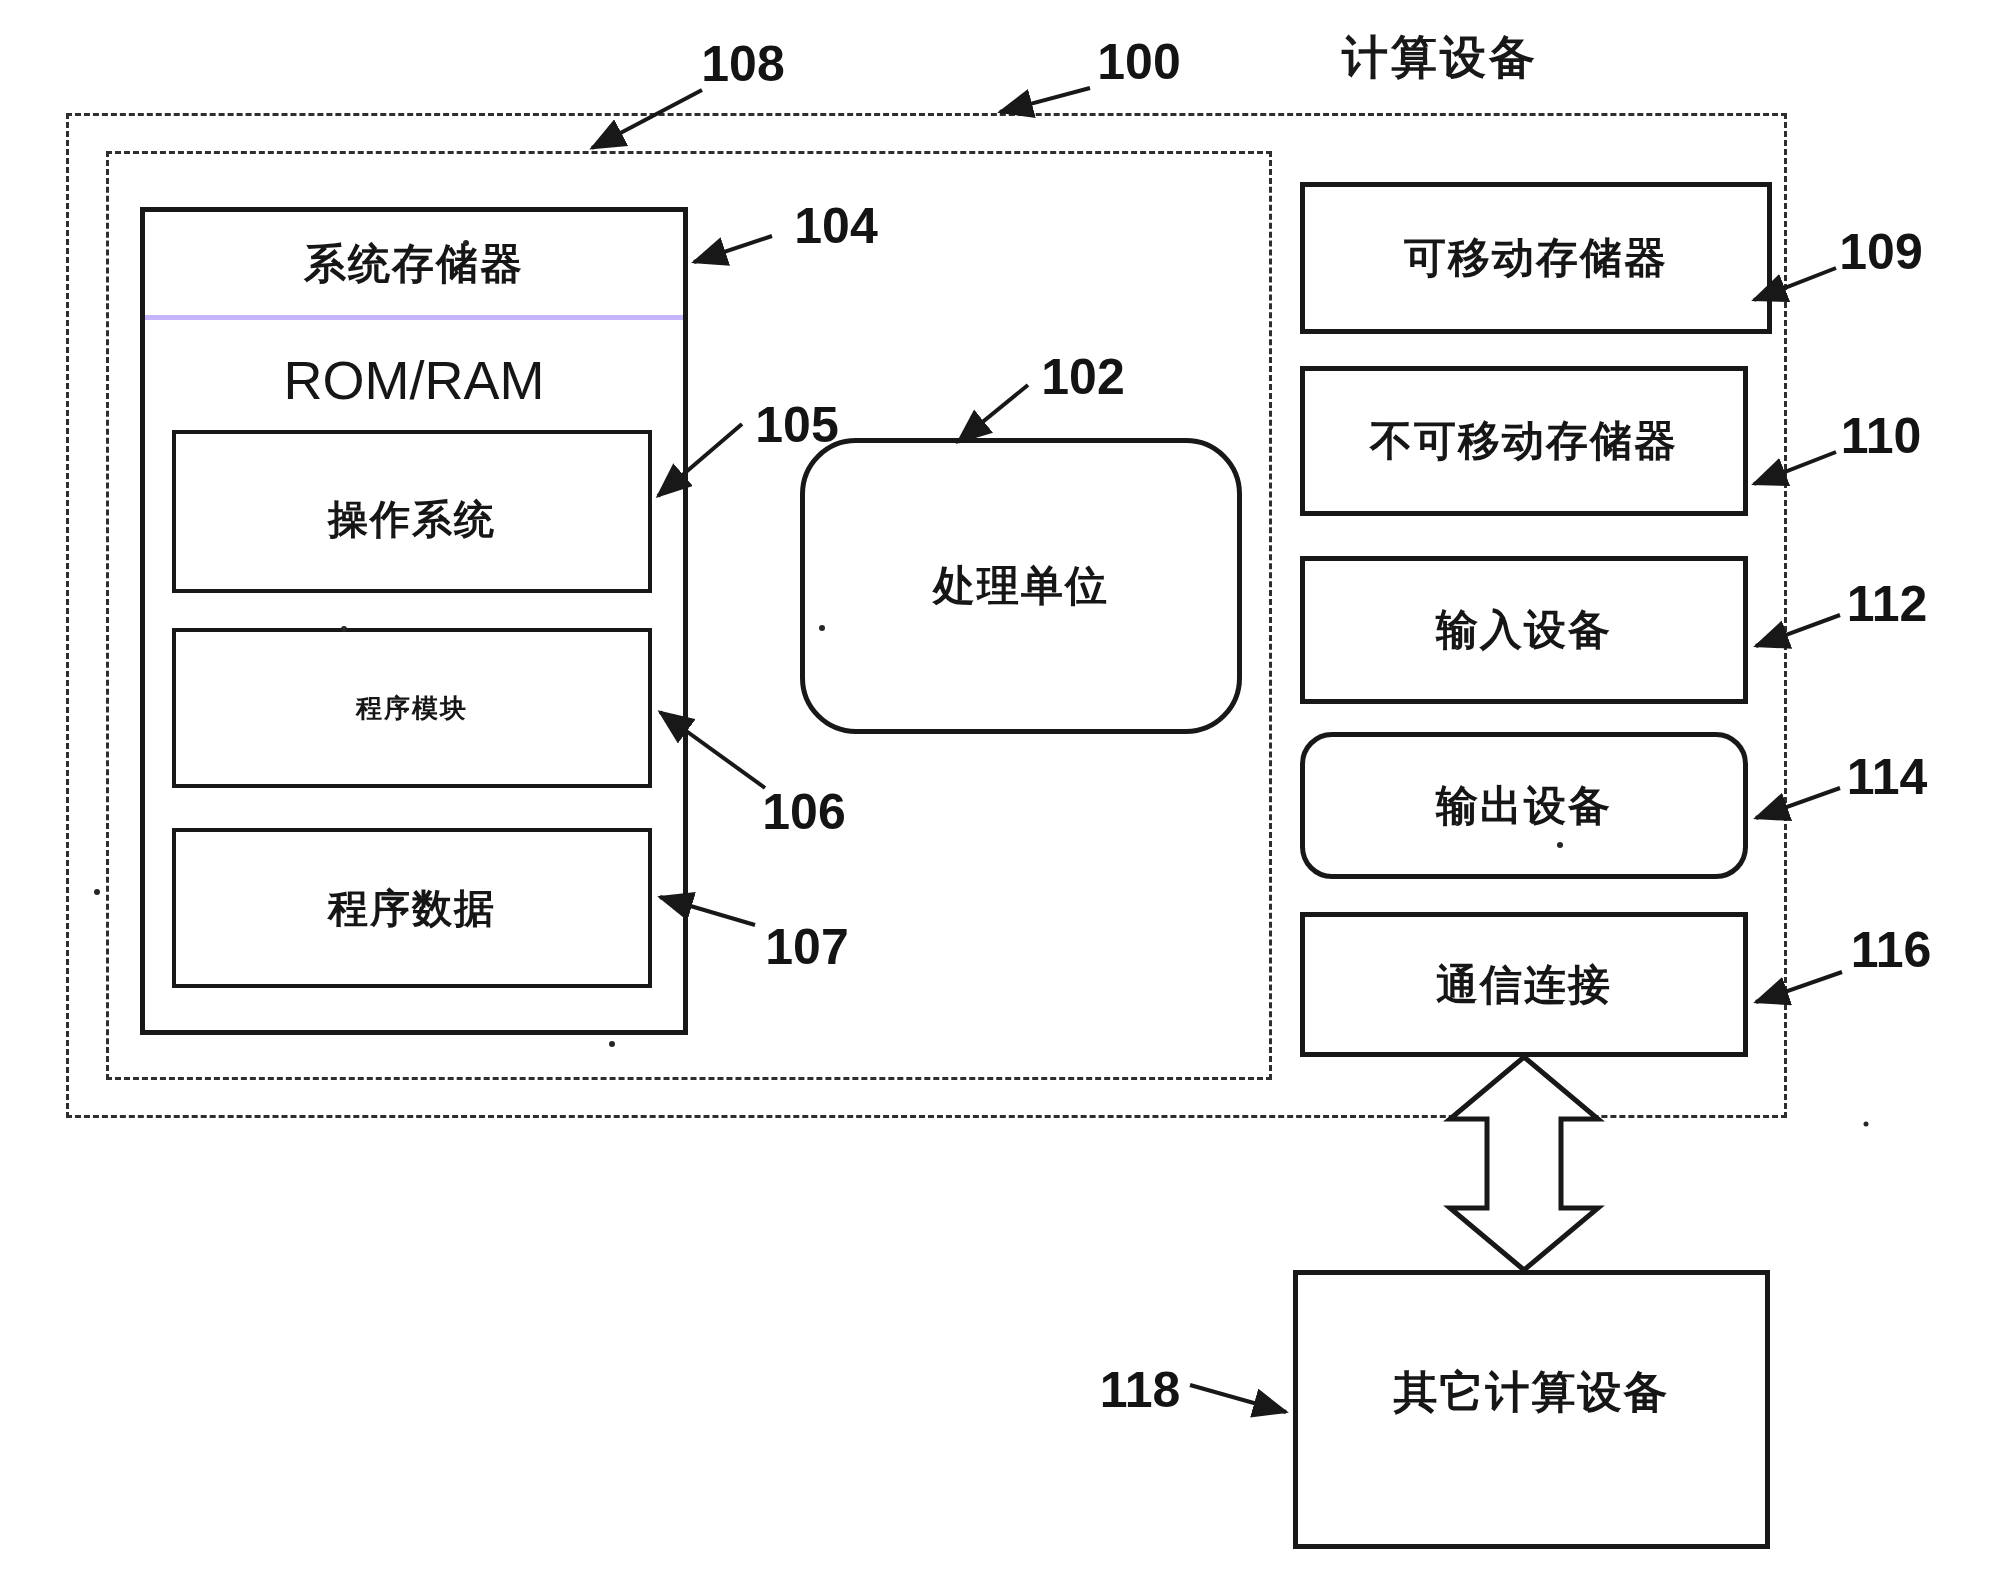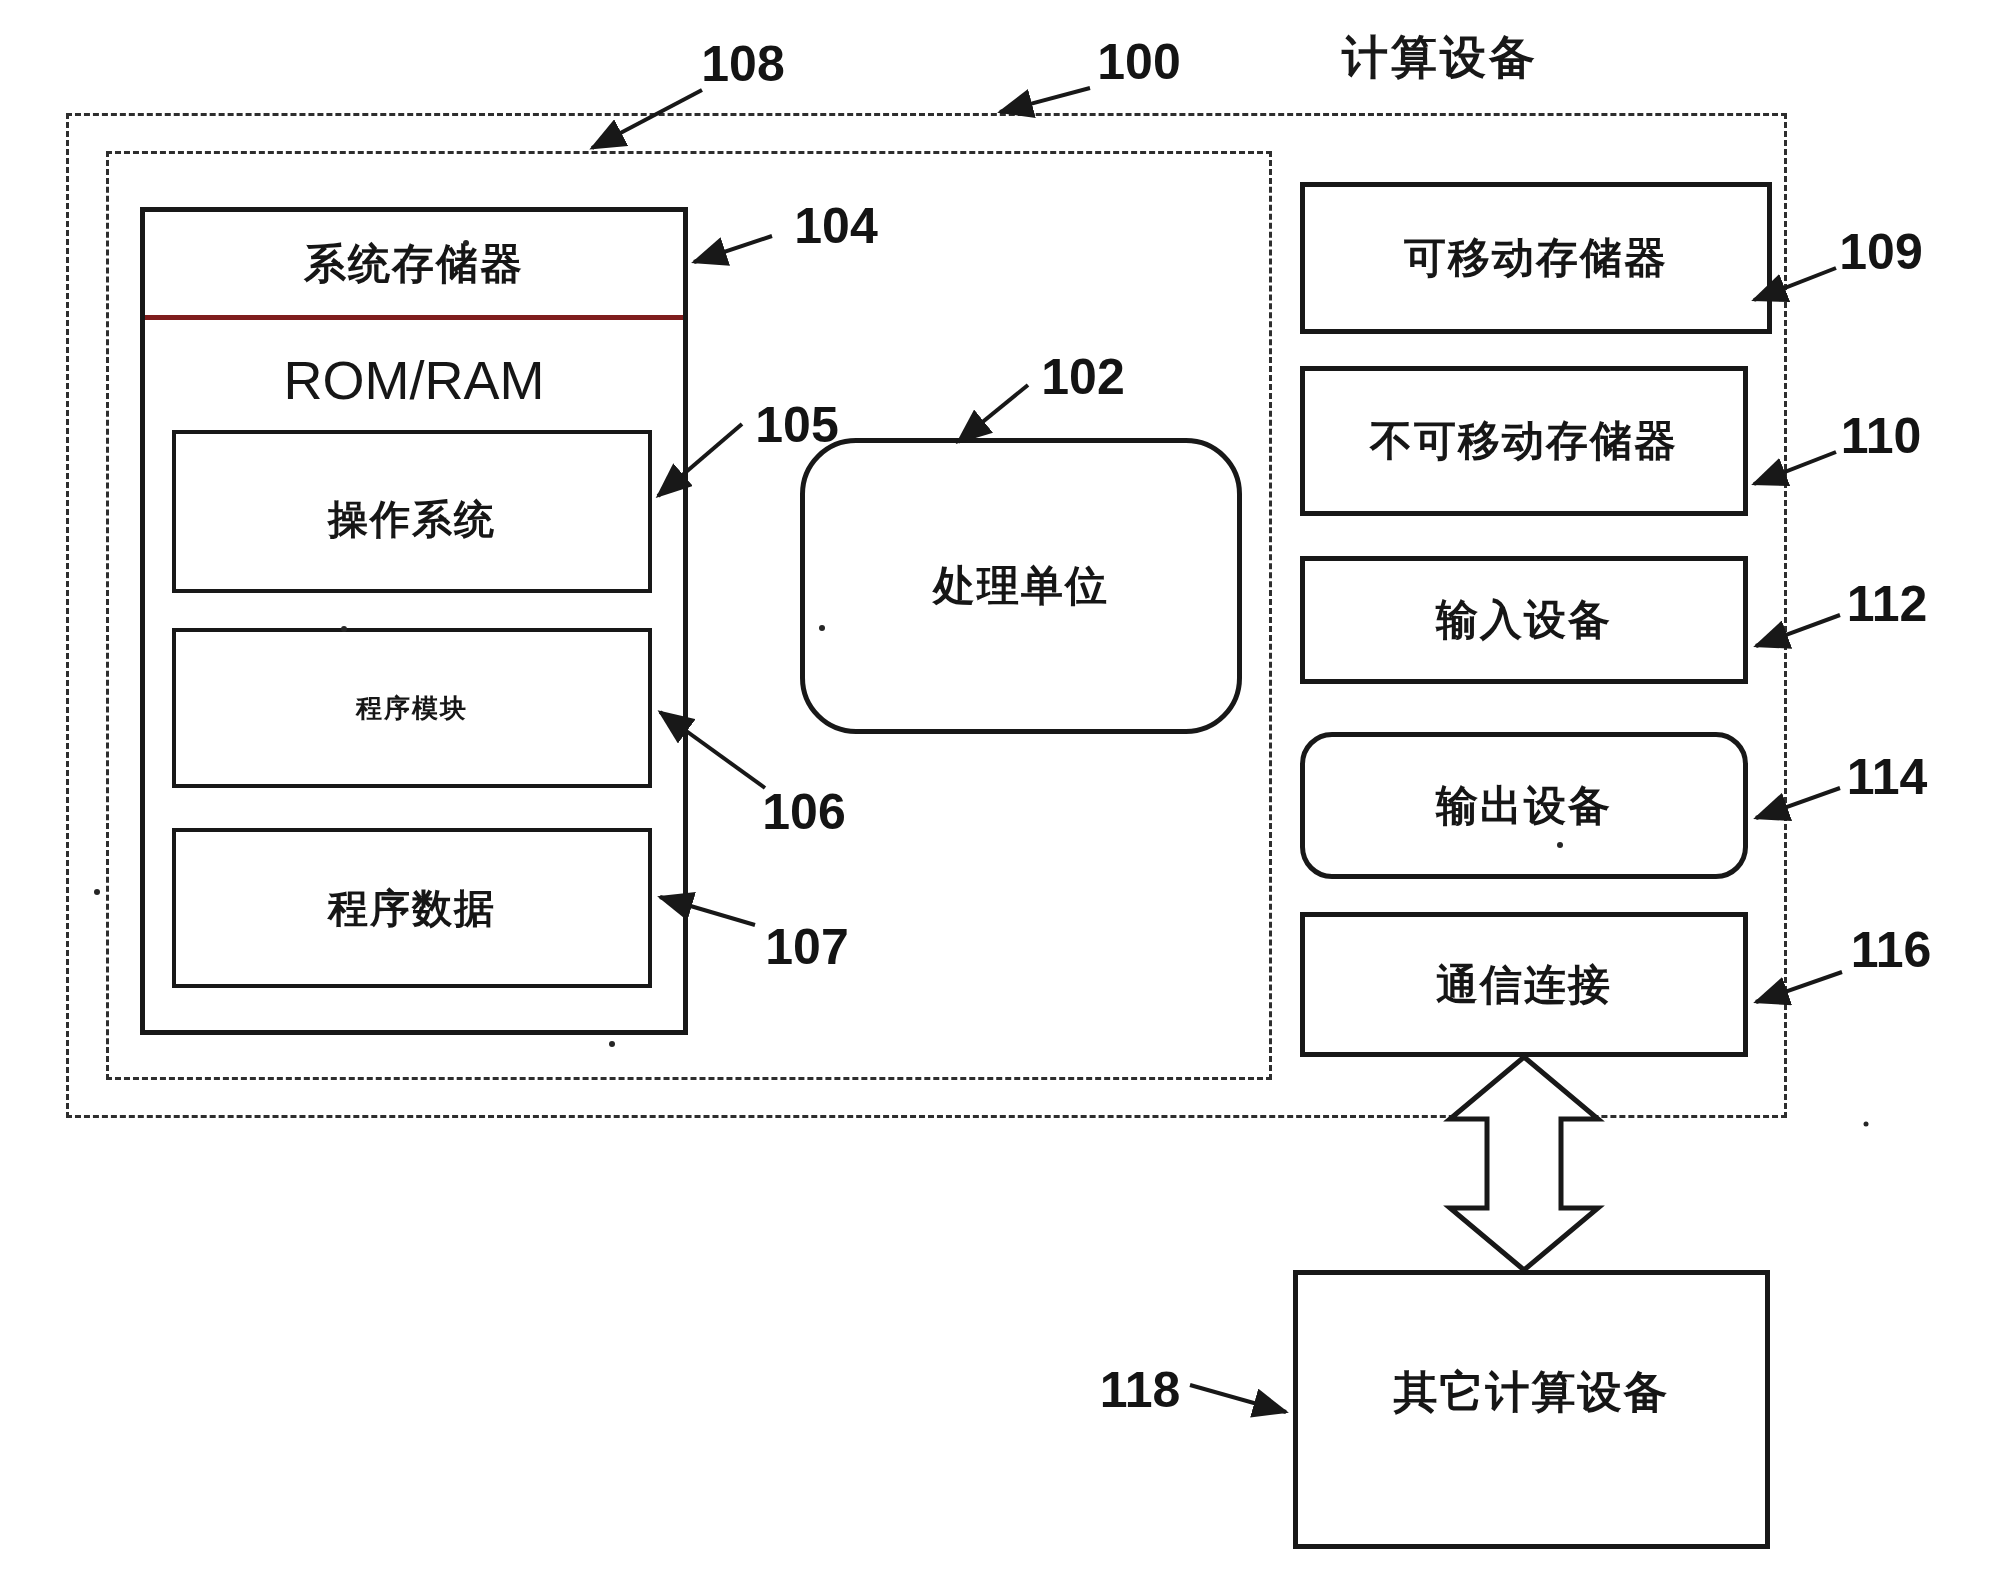--- a/index.html
+++ b/index.html
@@ -29,21 +29,21 @@
   .cjk {
     font-weight: 700;
     font-size: 42px;
     letter-spacing: 2px;
     color: #161616;
   }
   .sysmem { display: block; }
   .sysmem-header {
     width: 100%;
     height: 108px;
-    border-bottom: 5px solid #7f1d1d;
+    border-bottom: 5px solid #c4b5fd;
     display: flex;
     align-items: center;
     justify-content: center;
   }
   .romram {
     position: absolute;
     left: 140px; top: 352px; width: 548px; height: 56px;
     display: flex; align-items: center; justify-content: center;
     font-weight: 400; font-size: 54px; color: #161616;
     z-index: 3;
@@ -100,21 +100,21 @@
 <div class="solidbox" style="left:800px; top:438px; width:442px; height:296px; border-radius:56px;">
   <span class="cjk">处理单位</span>
 </div>
 
 <div class="solidbox" style="left:1300px; top:182px; width:472px; height:152px;">
   <span class="cjk">可移动存储器</span>
 </div>
 <div class="solidbox" style="left:1300px; top:366px; width:448px; height:150px;">
   <span class="cjk">不可移动存储器</span>
 </div>
-<div class="solidbox" style="left:1300px; top:556px; width:448px; height:128px;">
+<div class="solidbox" style="left:1300px; top:556px; width:448px; height:148px;">
   <span class="cjk">输入设备</span>
 </div>
 <div class="solidbox" style="left:1300px; top:732px; width:448px; height:147px;border-radius:32px;">
   <span class="cjk">输出设备</span>
 </div>
 <div class="solidbox" style="left:1300px; top:912px; width:448px; height:145px;">
   <span class="cjk">通信连接</span>
 </div>
 
 <div class="solidbox ocd" style="left:1293px; top:1270px; width:477px; height:279px;">

